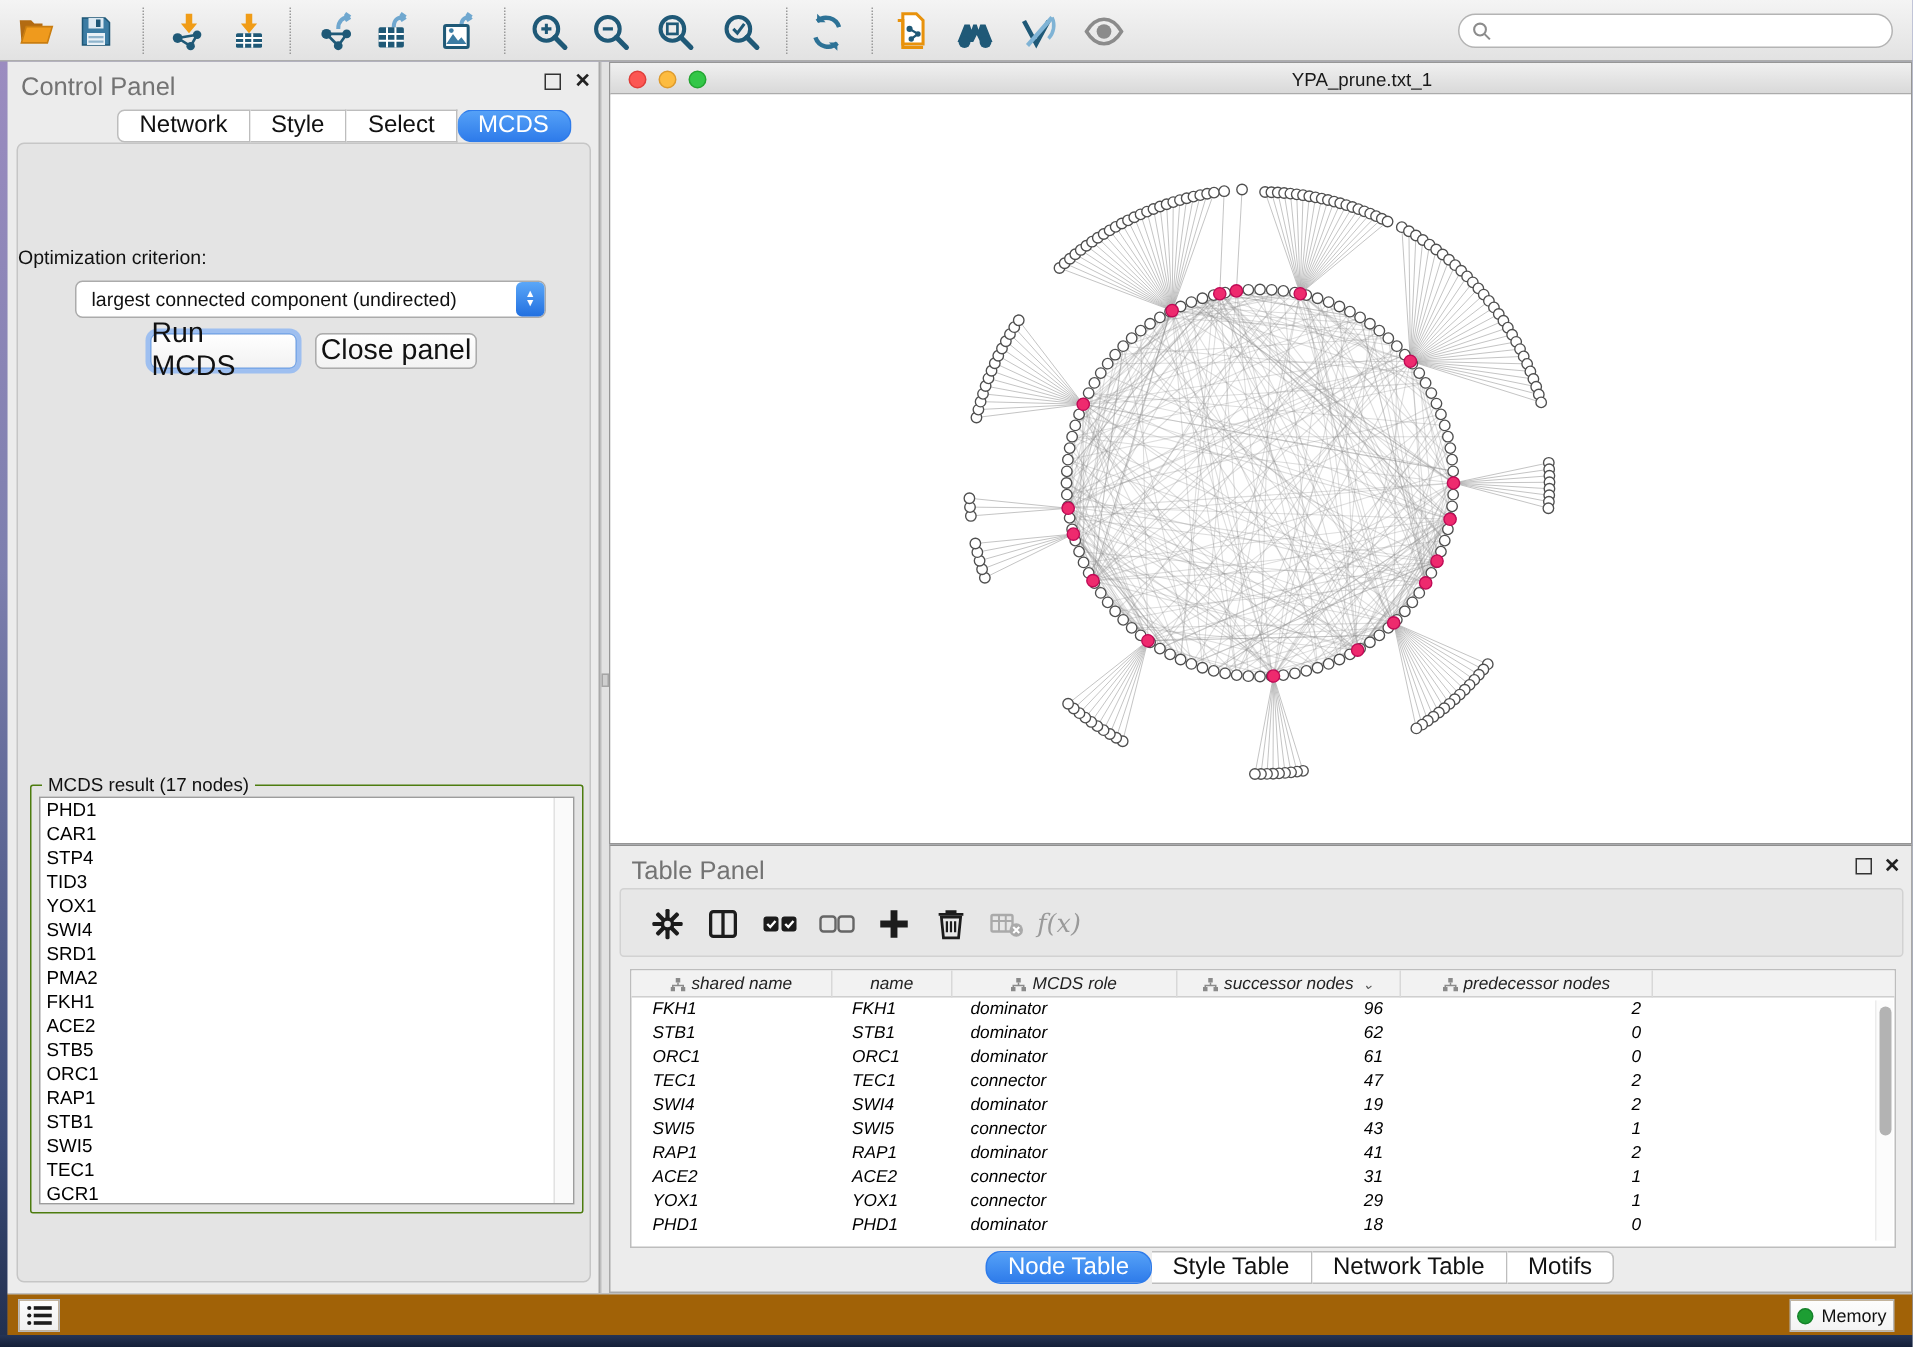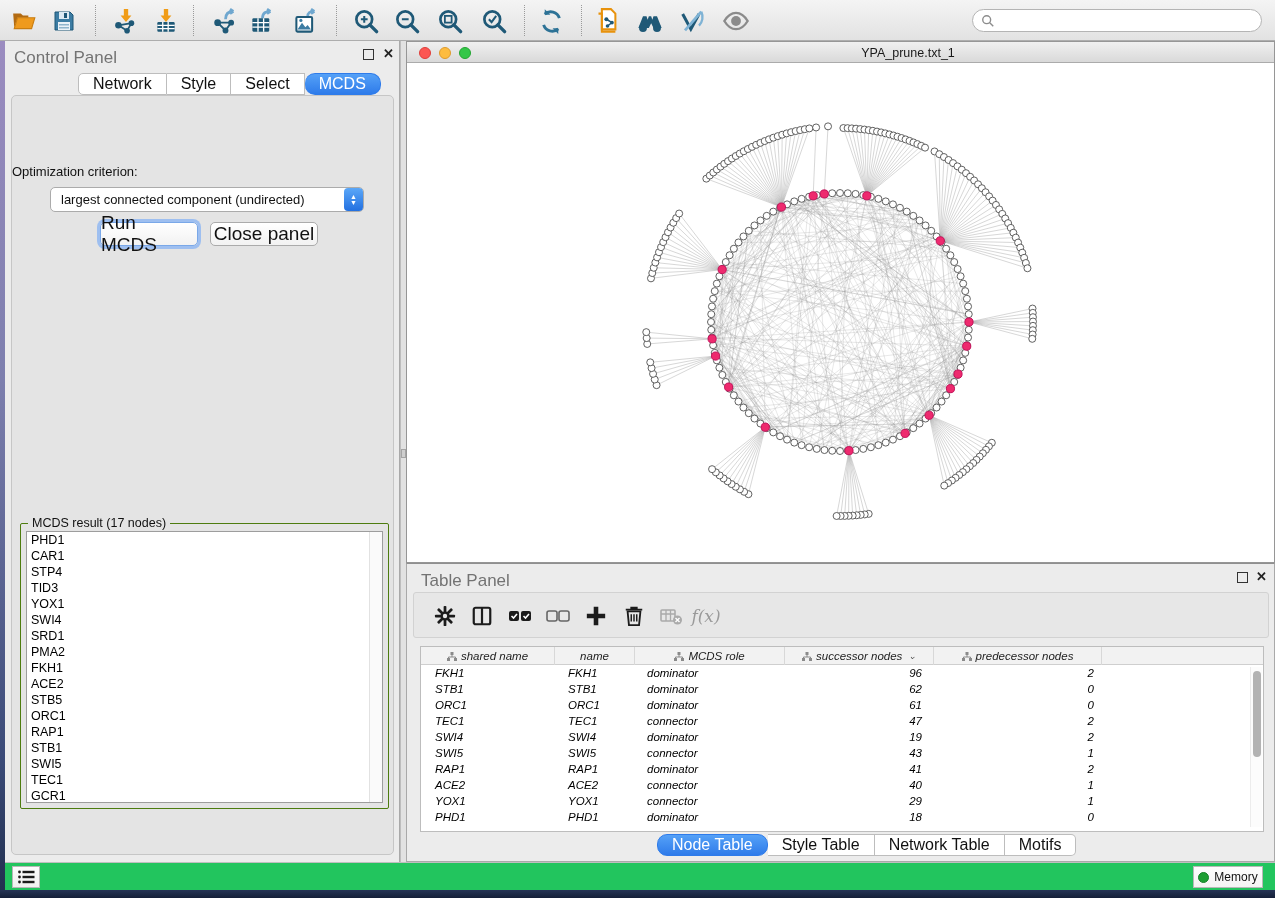--- a/index.html
+++ b/index.html
@@ -127,21 +127,21 @@
   .tbl-scroll { position:absolute; right:1px; top:20px; width:12px; height:160px;
     background:#fcfcfc; border-left:1px solid #ececec; }
   .tbl-thumb { position:absolute; left:2px; top:4px; width:8px; height:86px;
     background:#b3b3b3; border-radius:4px; }
 
   .tp-tabs { left:250px; top:270px; }
   .tp-tabs .seg-tab { background:#fff; }
   .tp-tabs .seg-tab.active { background:linear-gradient(#55a1f7,#2e7bea); }
 
   
-  .status-bar { left:5px; top:862px; width:1270px; height:28px; background:#22c55e;
+  .status-bar { left:5px; top:862px; width:1270px; height:28px; background:#a16207;
     border-top:1px solid #bfbfbf; }
   .list-btn { position:absolute; left:7px; top:3px; width:28px; height:22px;
     background:linear-gradient(#fdfdfd,#f0f0f0); border:1px solid #b8b8b8;
     display:flex; align-items:center; justify-content:center; }
   .memory-btn { position:absolute; left:1188px; top:3px; width:70px; height:22px;
     background:linear-gradient(#fdfdfd,#f3f3f3); border:1px solid #b8b8b8;
     display:flex; align-items:center; justify-content:center; gap:5px; font-size:12px; }
   .mem-dot { width:11px; height:11px; border-radius:50%; background:#1d9e33; border:1px solid #15812a; }
 </style>
 </head>
@@ -1273,21 +1273,21 @@
           <div class="td c1">RAP1</div>
           <div class="td c2">RAP1</div>
           <div class="td c3">dominator</div>
           <div class="td c4">41</div>
           <div class="td c5">2</div>
         </div>
         <div class="tr">
           <div class="td c1">ACE2</div>
           <div class="td c2">ACE2</div>
           <div class="td c3">connector</div>
-          <div class="td c4">40</div>
+          <div class="td c4">31</div>
           <div class="td c5">1</div>
         </div>
         <div class="tr">
           <div class="td c1">YOX1</div>
           <div class="td c2">YOX1</div>
           <div class="td c3">connector</div>
           <div class="td c4">29</div>
           <div class="td c5">1</div>
         </div>
         <div class="tr">

